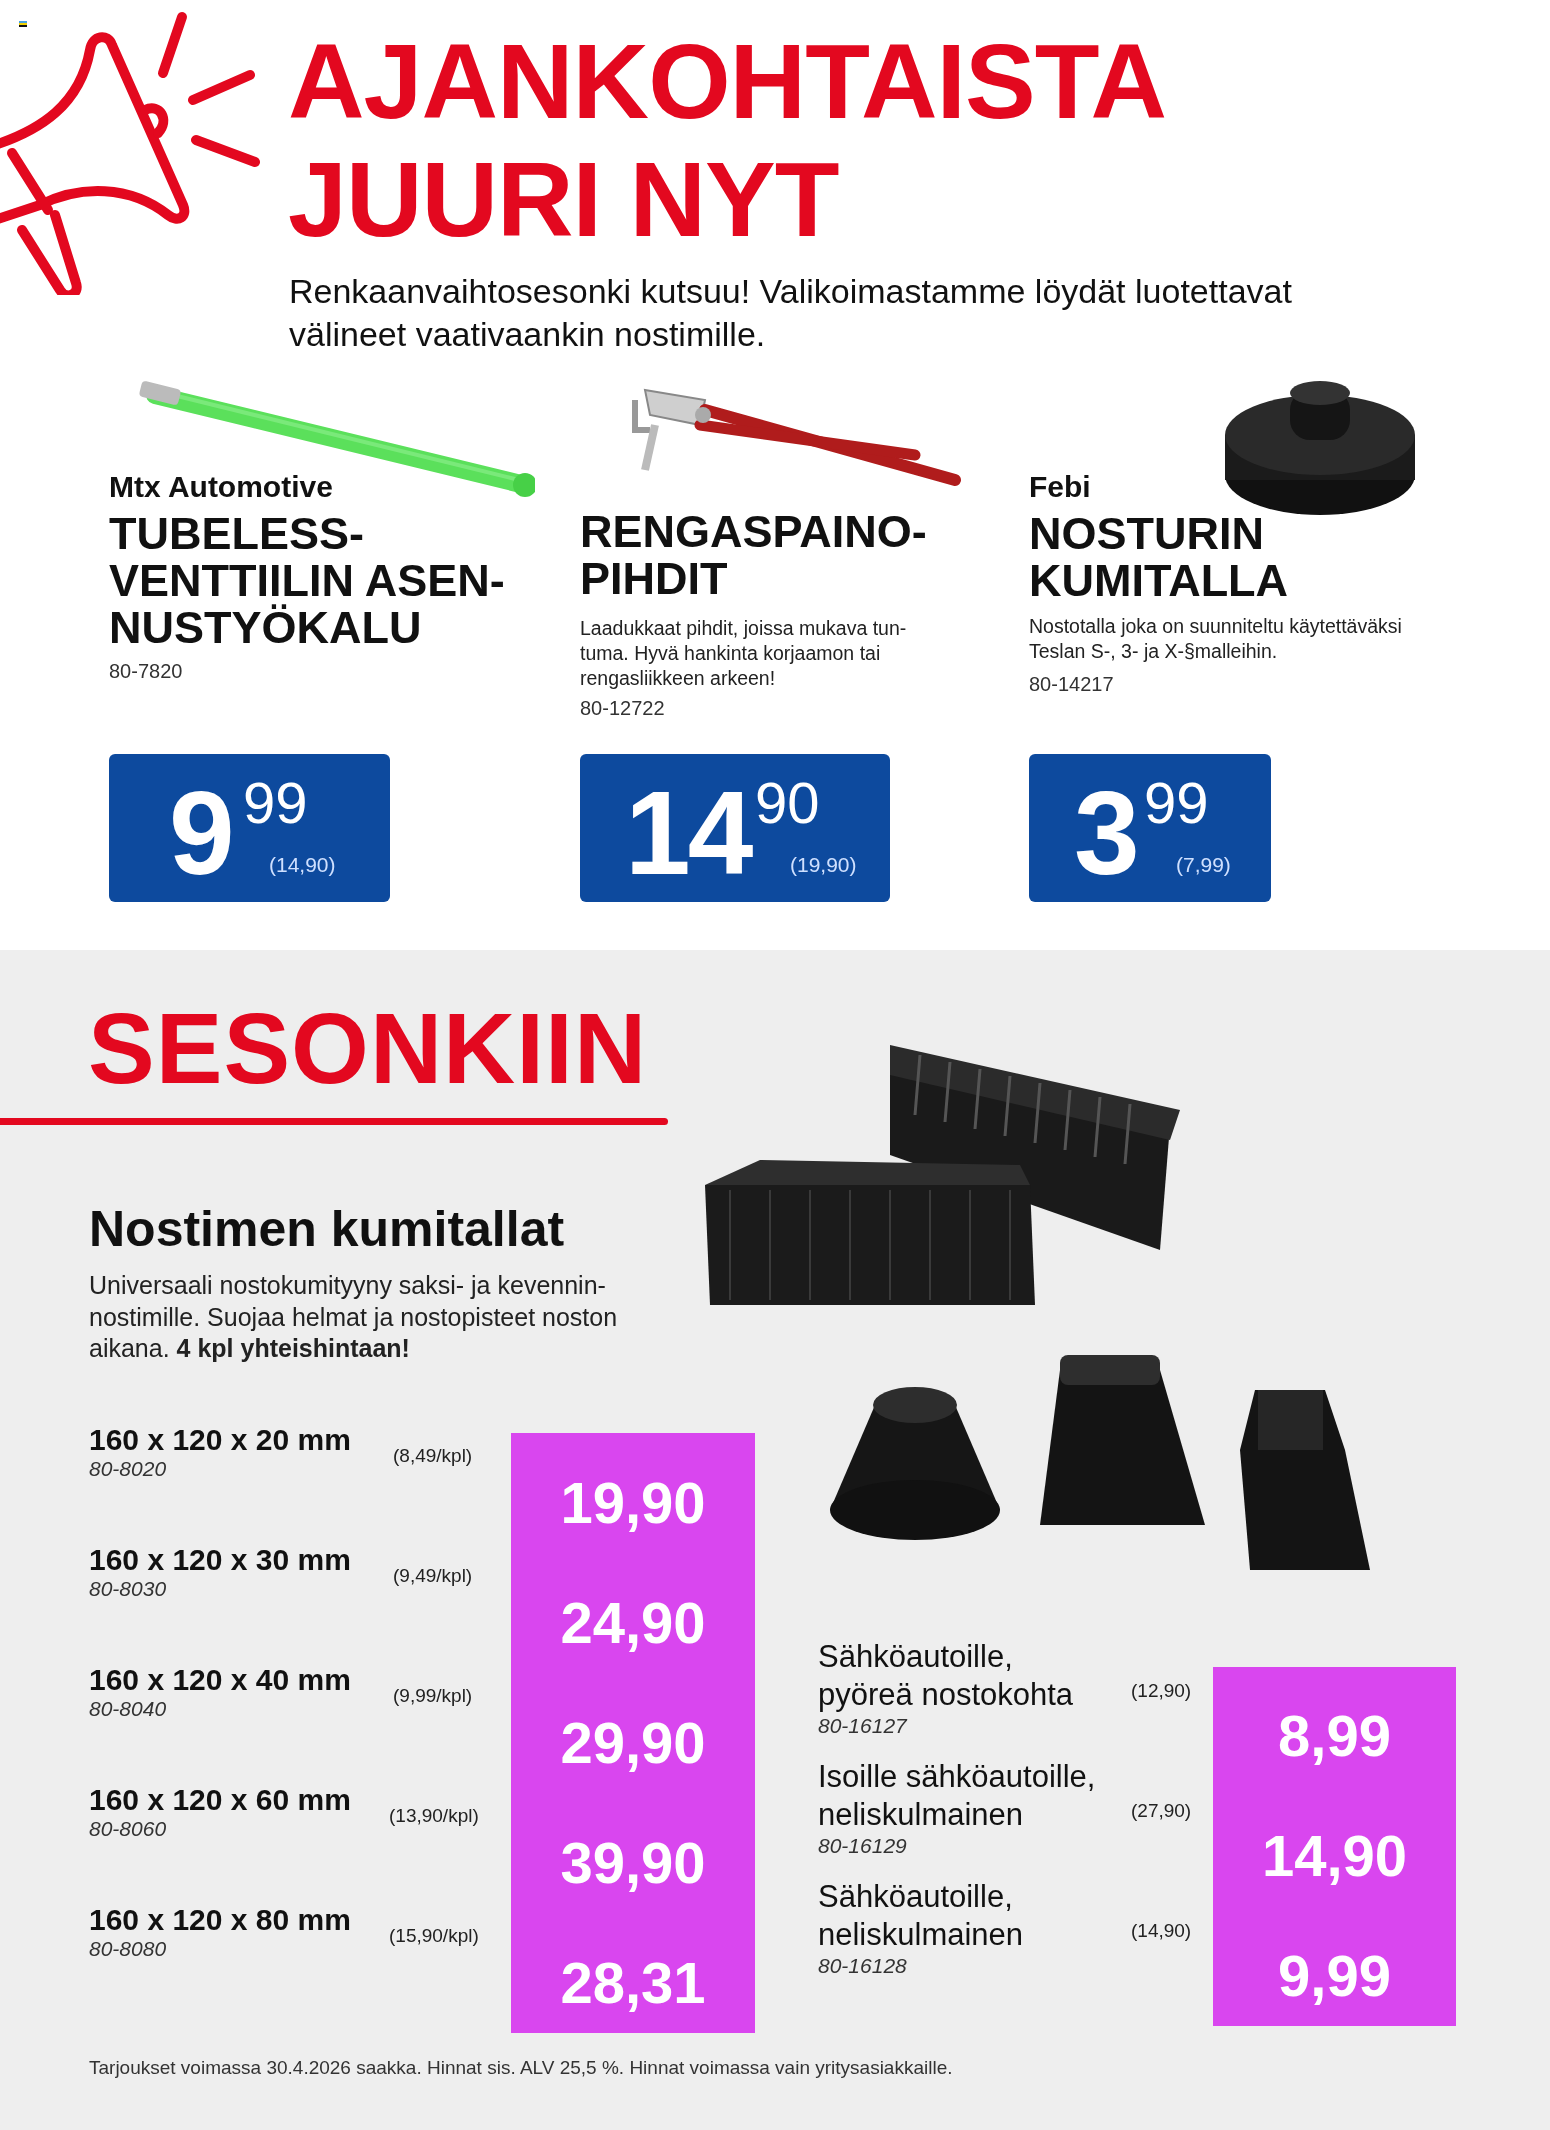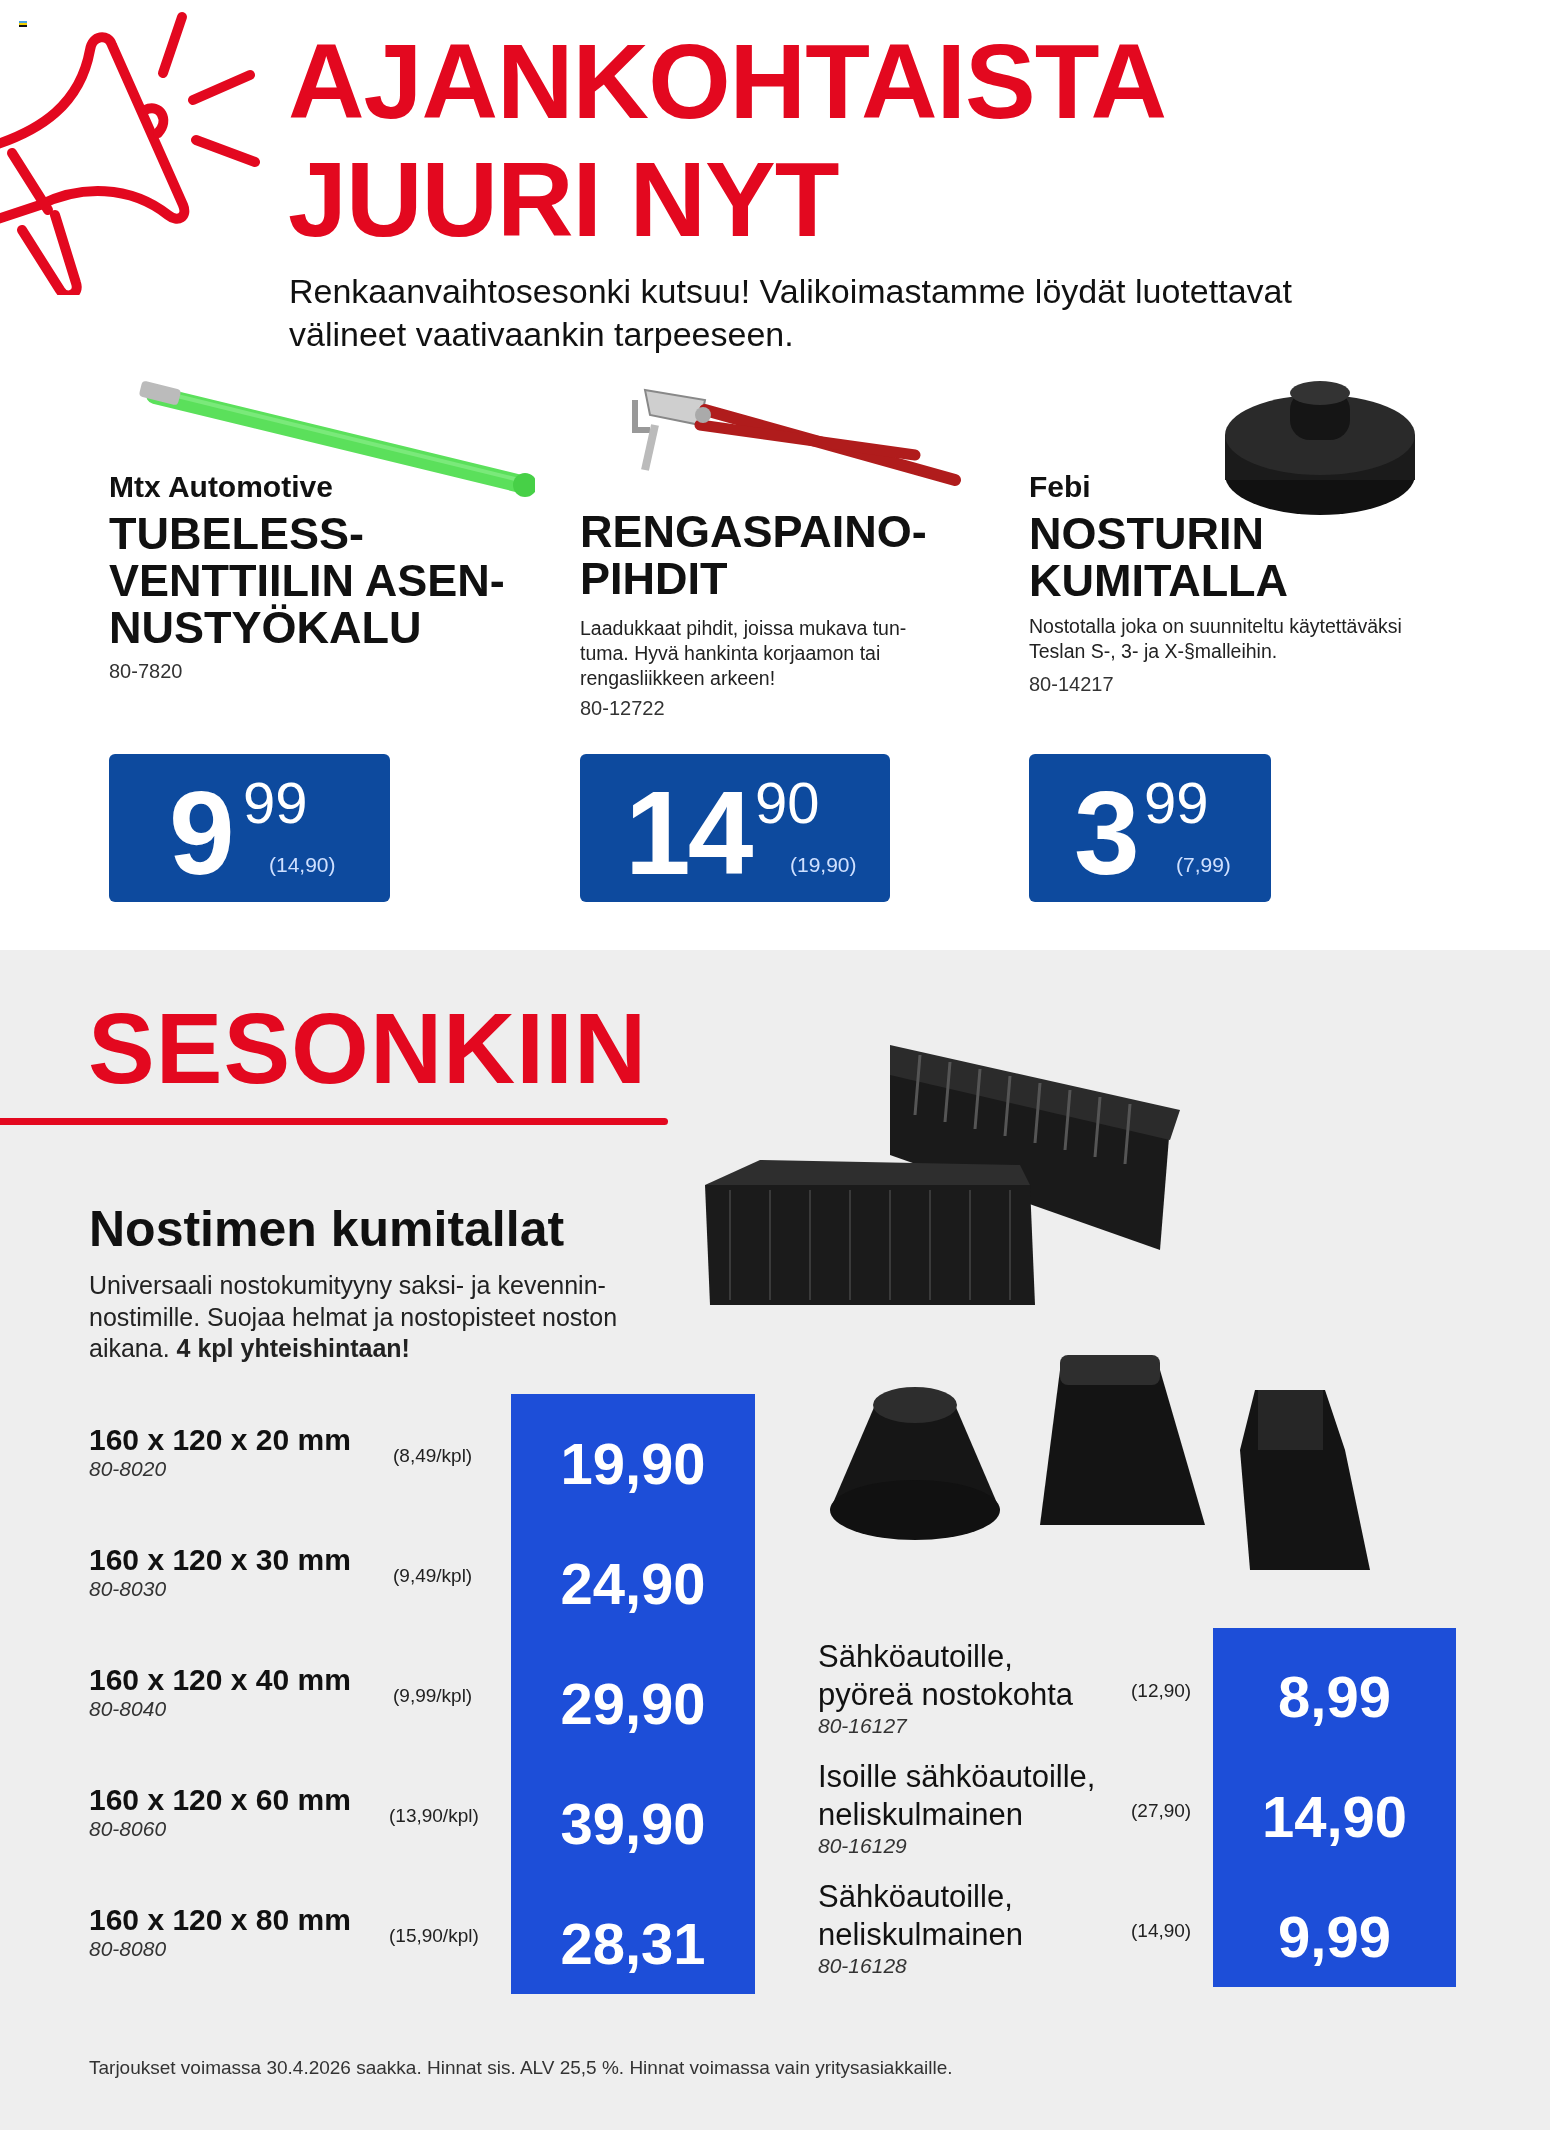--- a/index.html
+++ b/index.html
@@ -25,21 +25,21 @@
 
   .sesonkiin { left: 88px; top: 993px; font-weight: 800; font-size: 100px; line-height: 110px; color: #e3081f; letter-spacing: 1px; }
   .redline { left: 0; top: 1118px; width: 668px; height: 7px; background: #e3081f; border-radius: 0 4px 4px 0; }
 
   .sec-title { left: 89px; top: 1200px; font-size: 50px; font-weight: 700; color: #111; }
   .sec-desc { left: 89px; top: 1270px; width: 600px; font-size: 25px; line-height: 31.5px; color: #222; }
 
   .row-name { font-size: 30px; font-weight: 700; color: #111; }
   .row-sku { font-size: 21px; color: #333; font-style: italic; }
   .row-unit { font-size: 19px; color: #222; }
-  .col-blue { background: #1d4ed8; }
+  .col-blue { background: #d946ef; margin-top: 39px; }
   .col-price { position: absolute; width: 100%; text-align: center; color: #fff; font-weight: 800; font-size: 58px; }
 
   .ev-name { font-size: 31px; font-weight: 400; line-height: 38px; color: #111; }
 
   .footer-note { left: 89px; top: 2057px; font-size: 19px; color: #333; }
   .tiny-mark { left: 19px; top: 21px; width: 8px; height: 7px; }
 </style>
 </head>
 <body>
 
@@ -63,21 +63,21 @@
     <path d="M 22 225 L 60 285 C 66 295, 80 290, 76 278 L 55 210"></path>
   </g>
 </svg>
 
 <div class="abs hero-title">
   <div>AJANKOHTAISTA</div>
   <div>JUURI NYT</div>
 </div>
 <div class="abs hero-lead">
   <div>Renkaanvaihtosesonki kutsuu! Valikoimastamme löydät luotettavat</div>
-  <div>välineet vaativaankin tarpeeseen.</div>
+  <div>välineet vaativaankin nostimille.</div>
 </div>
 
 <svg class="abs" style="left:135px;top:375px" width="400" height="130" viewBox="0 0 400 130">
   <line x1="20" y1="20" x2="390" y2="110" stroke="#5be05b" stroke-width="18" stroke-linecap="round"></line>
   <line x1="30" y1="18" x2="380" y2="104" stroke="#8ff08f" stroke-width="4" stroke-linecap="round" opacity="0.6"></line>
   <rect x="5" y="10" width="40" height="16" rx="4" fill="#bbb" transform="rotate(14 25 18)"></rect>
   <circle cx="390" cy="110" r="12" fill="#47d047"></circle>
 </svg>
 
 <div class="abs brand" style="left:109px;top:470px">Mtx Automotive</div>

